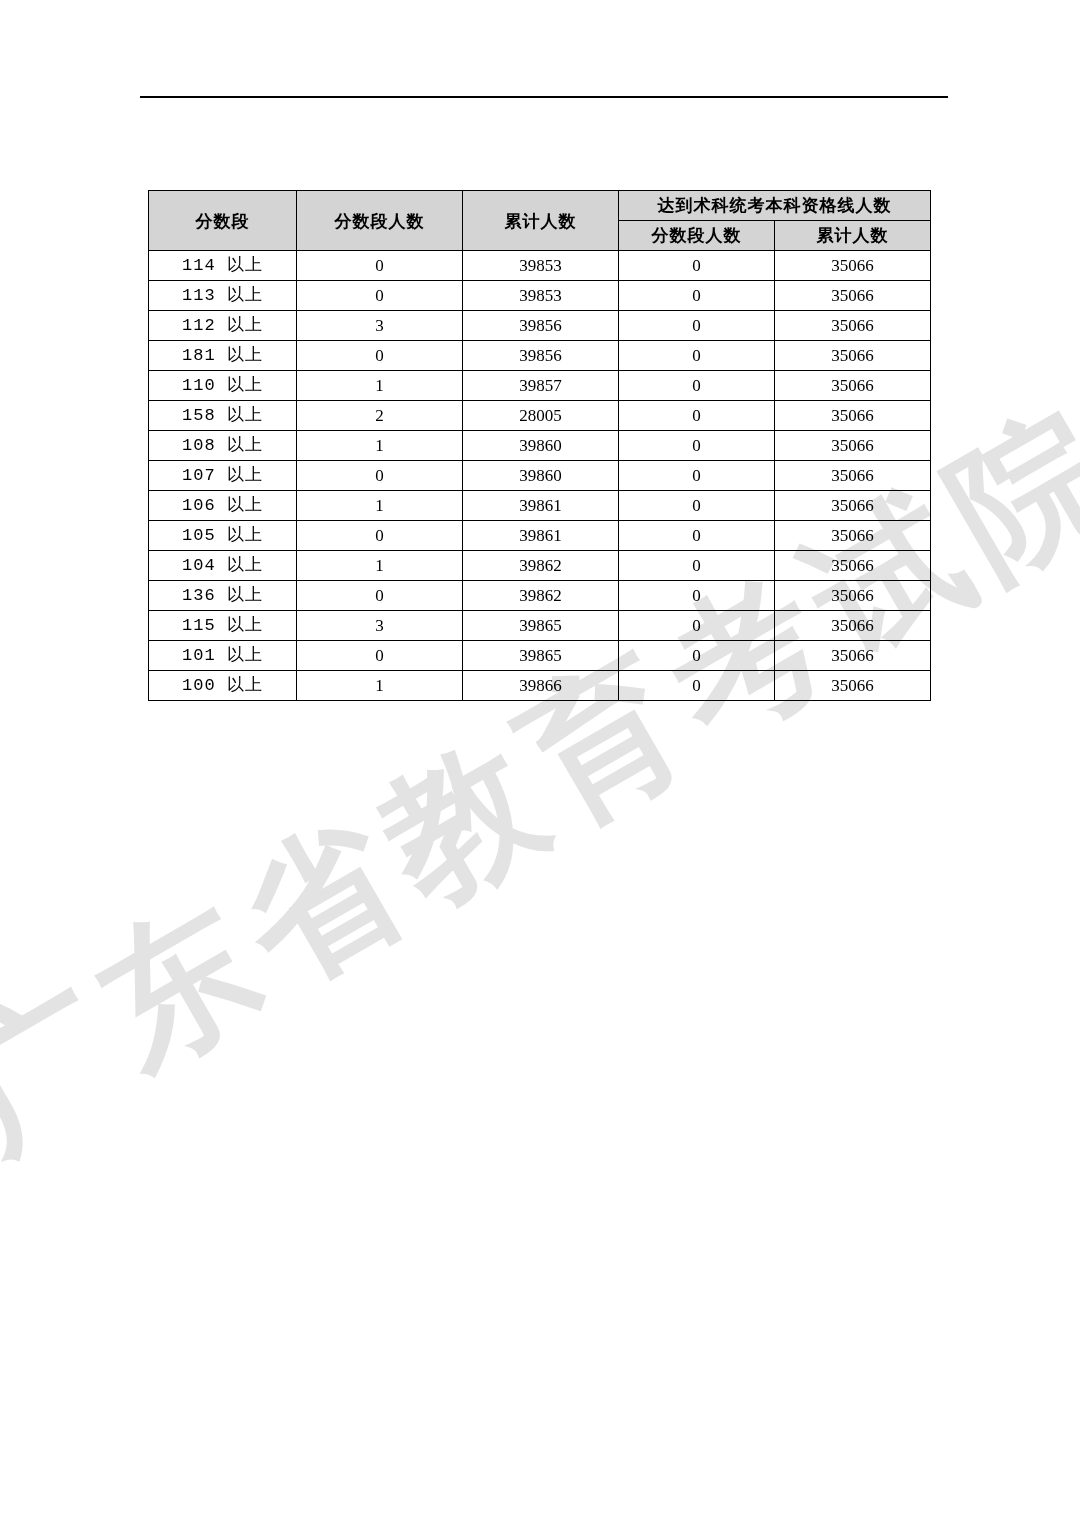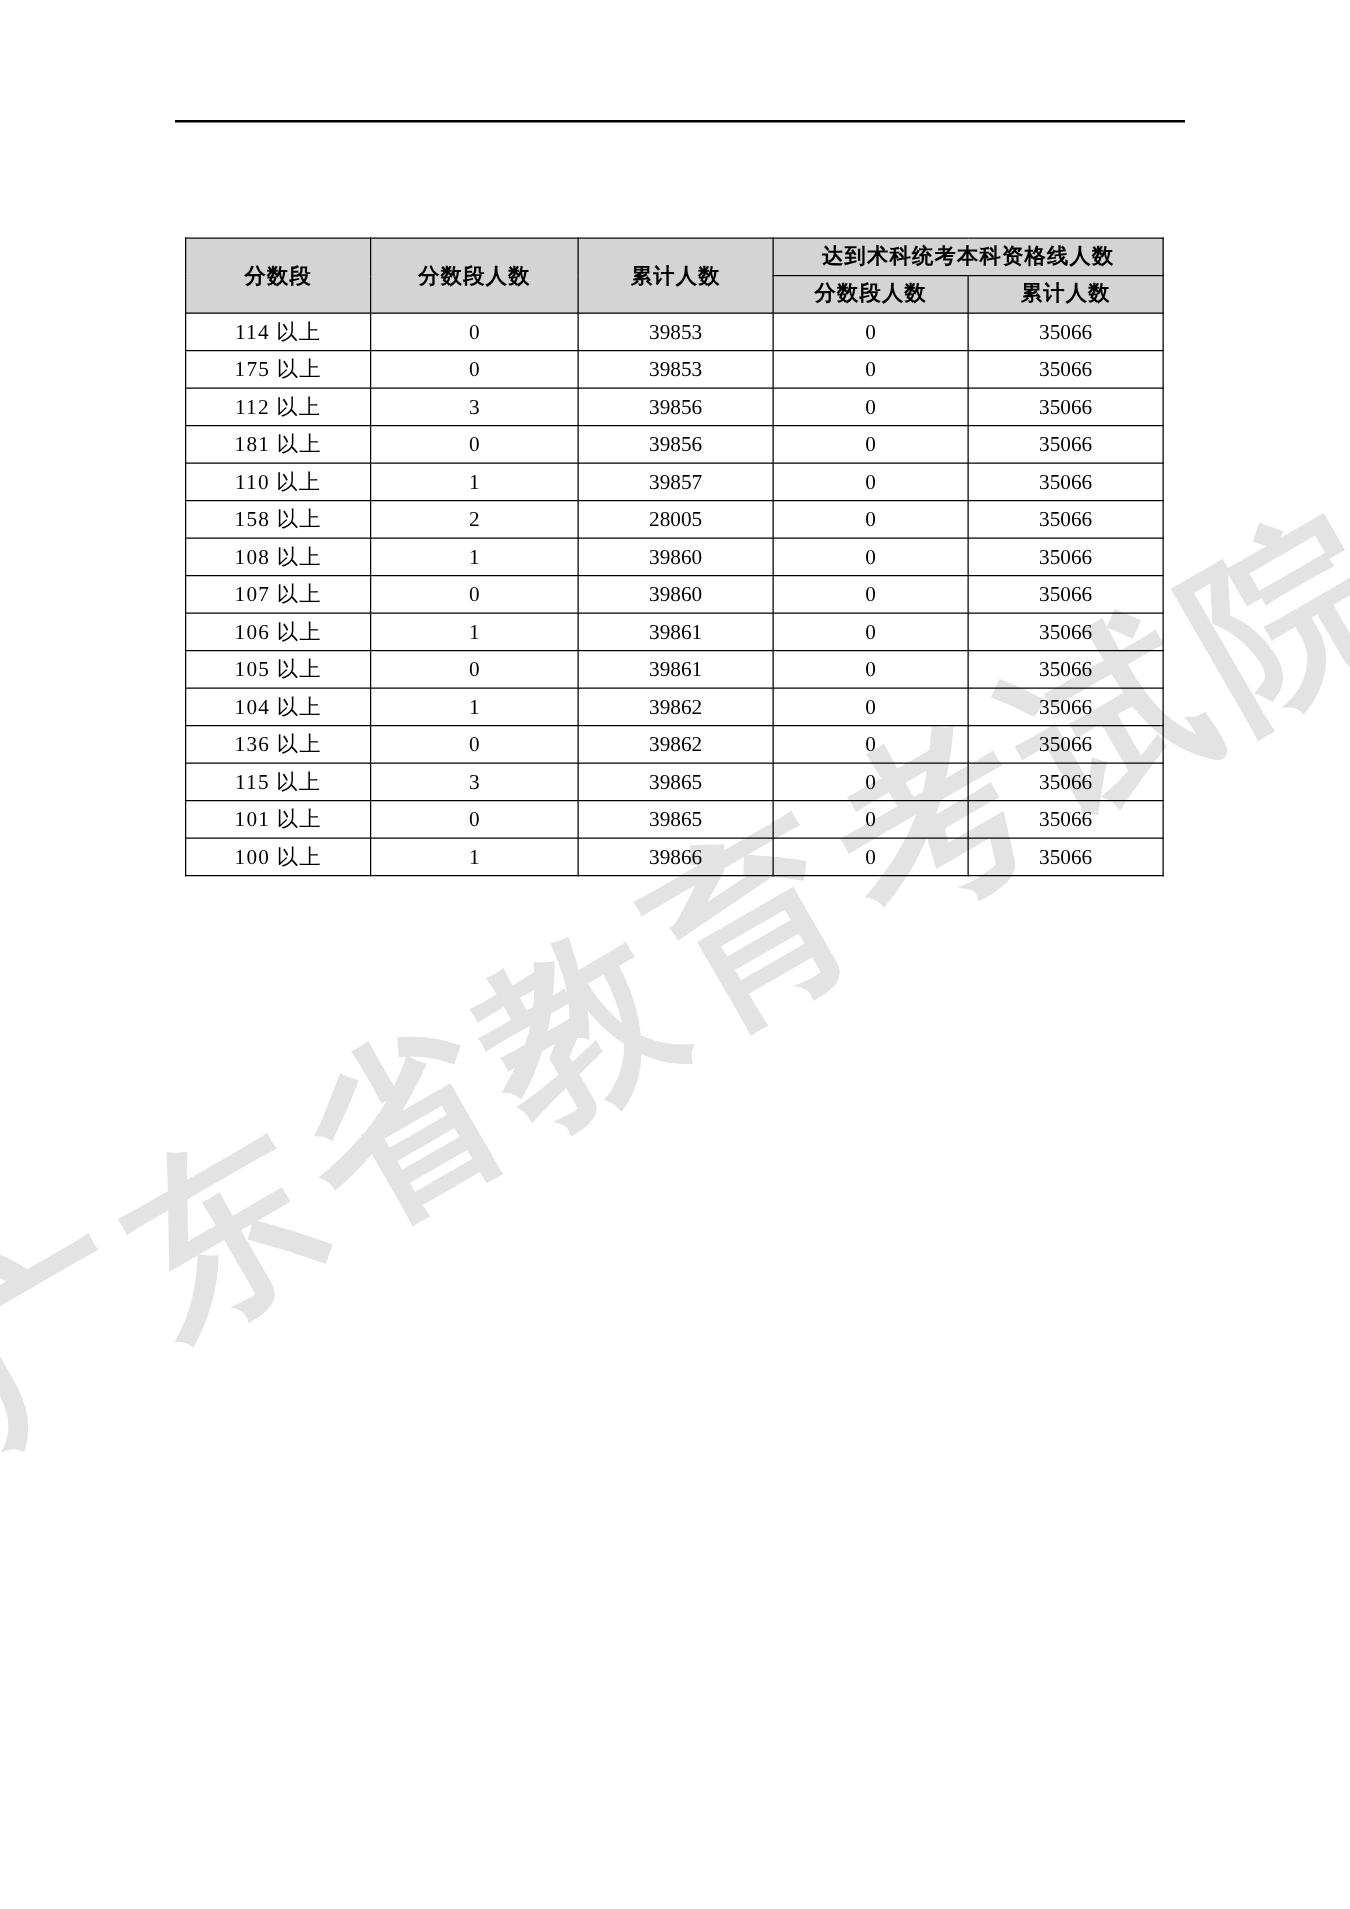--- a/index.html
+++ b/index.html
@@ -98,21 +98,21 @@
     line-height: 29px;
   }
 
   col.c0 { width: 148px; }
   col.c1 { width: 166px; }
   col.c2 { width: 156px; }
   col.c3 { width: 156px; }
   col.c4 { width: 156px; }
 
   td.label-cell {
-    font-family: Liberation Serif, serif;
+    font-family: Liberation Mono, monospace;
     font-size: 18px;
     letter-spacing: 1px;
   }
   td.num-cell {
     font-family: "Liberation Serif", "DejaVu Serif", serif;
     font-size: 18px;
   }
 </style>
 </head>
 <body>
@@ -146,21 +146,21 @@
       </thead>
       <tbody id="table-body">
           <tr>
             <td class="label-cell">114 以上</td>
             <td class="num-cell">0</td>
             <td class="num-cell">39853</td>
             <td class="num-cell">0</td>
             <td class="num-cell">35066</td>
           </tr>
           <tr>
-            <td class="label-cell">175 以上</td>
+            <td class="label-cell">113 以上</td>
             <td class="num-cell">0</td>
             <td class="num-cell">39853</td>
             <td class="num-cell">0</td>
             <td class="num-cell">35066</td>
           </tr>
           <tr>
             <td class="label-cell">112 以上</td>
             <td class="num-cell">3</td>
             <td class="num-cell">39856</td>
             <td class="num-cell">0</td>

